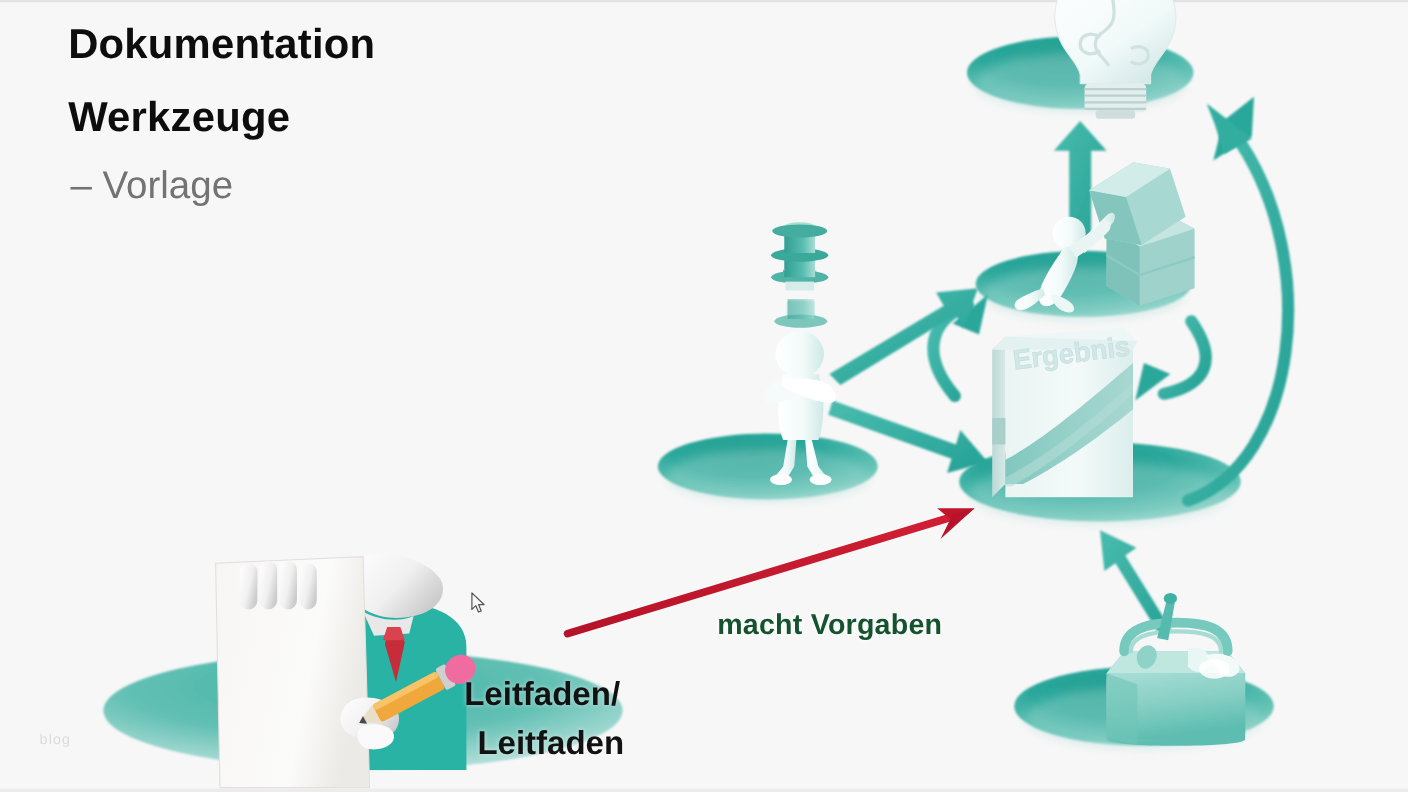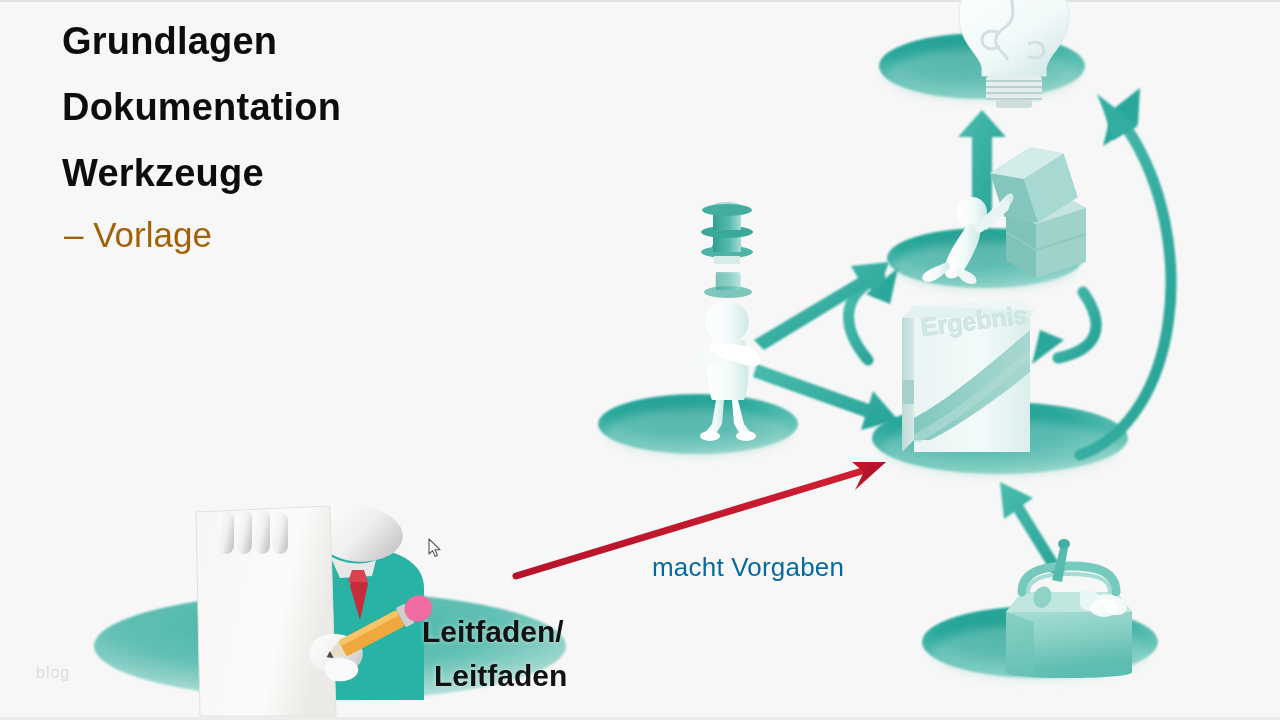--- a/index.html
+++ b/index.html
@@ -36,36 +36,36 @@
   }
   .agenda-item {
     color: #0d0d0d;
     font-size: 38px;
     font-weight: bold;
     line-height: 66px;
     letter-spacing: 0.2px;
     white-space: nowrap;
   }
   .agenda-sub {
-    color: #a16207;
+    color: #737373;
     font-size: 35px;
     font-weight: normal;
     line-height: 58px;
     padding-left: 2px;
     white-space: nowrap;
   }
 
   
   .label-red {
     position: absolute;
     left: 652px;
     top: 552px;
-    color: #0369a1;
+    color: #14532d;
     font-size: 26px;
-    font-weight: normal;
+    font-weight: bold;
     letter-spacing: 0.2px;
     text-shadow: 0 0 6px rgba(255,255,255,0.95), 0 0 3px rgba(255,255,255,0.9);
   }
   .label-dark {
     position: absolute;
     left: 422px;
     top: 594px;
     color: #121212;
     font-size: 30px;
     font-weight: bold;
@@ -73,21 +73,21 @@
     text-shadow: 0 0 5px rgba(255,255,255,0.5);
     margin-top: 16px;
   }
   .label-dark .l2 { display: block; padding-left: 12px; }
 
   
   .watermark {
     position: absolute;
     left: 36px;
     top: 664px;
-    font-size: 16px;
+    font-size: 13px;
     color: #dcdcdc;
     letter-spacing: 1px;
   }
 
   
   #scene {
     position: absolute;
     left: 0; top: 0;
     width: 1280px; height: 720px;
   }
@@ -400,21 +400,20 @@
           <path d="M 326 625 L 320 629 L 326 633 Z" fill="#4a4a4a"></path>
           <rect x="404" y="618" width="10" height="22" rx="2" fill="#cfcfcf"></rect>
           <ellipse cx="424" cy="629" rx="14" ry="13" fill="#f06ba0"></ellipse>
         </g>
         <path d="M 330 660 C 344 656 356 660 358 668 C 360 678 344 684 332 680 C 324 676 322 664 330 660 Z" fill="#fafafa"></path>
       </g>
     </g>
   </svg>
 
   <div class="agenda">
-    <div class="agenda-item">Grundlagen</div>
     <div class="agenda-item">Dokumentation</div>
     <div class="agenda-item">Werkzeuge</div>
     <div class="agenda-sub">– Vorlage</div>
   </div>
 
   <div class="label-red">macht Vorgaben</div>
 
   <div class="label-dark">
     <span class="l1">Leitfaden/</span>
     <span class="l2">Leitfaden</span>

